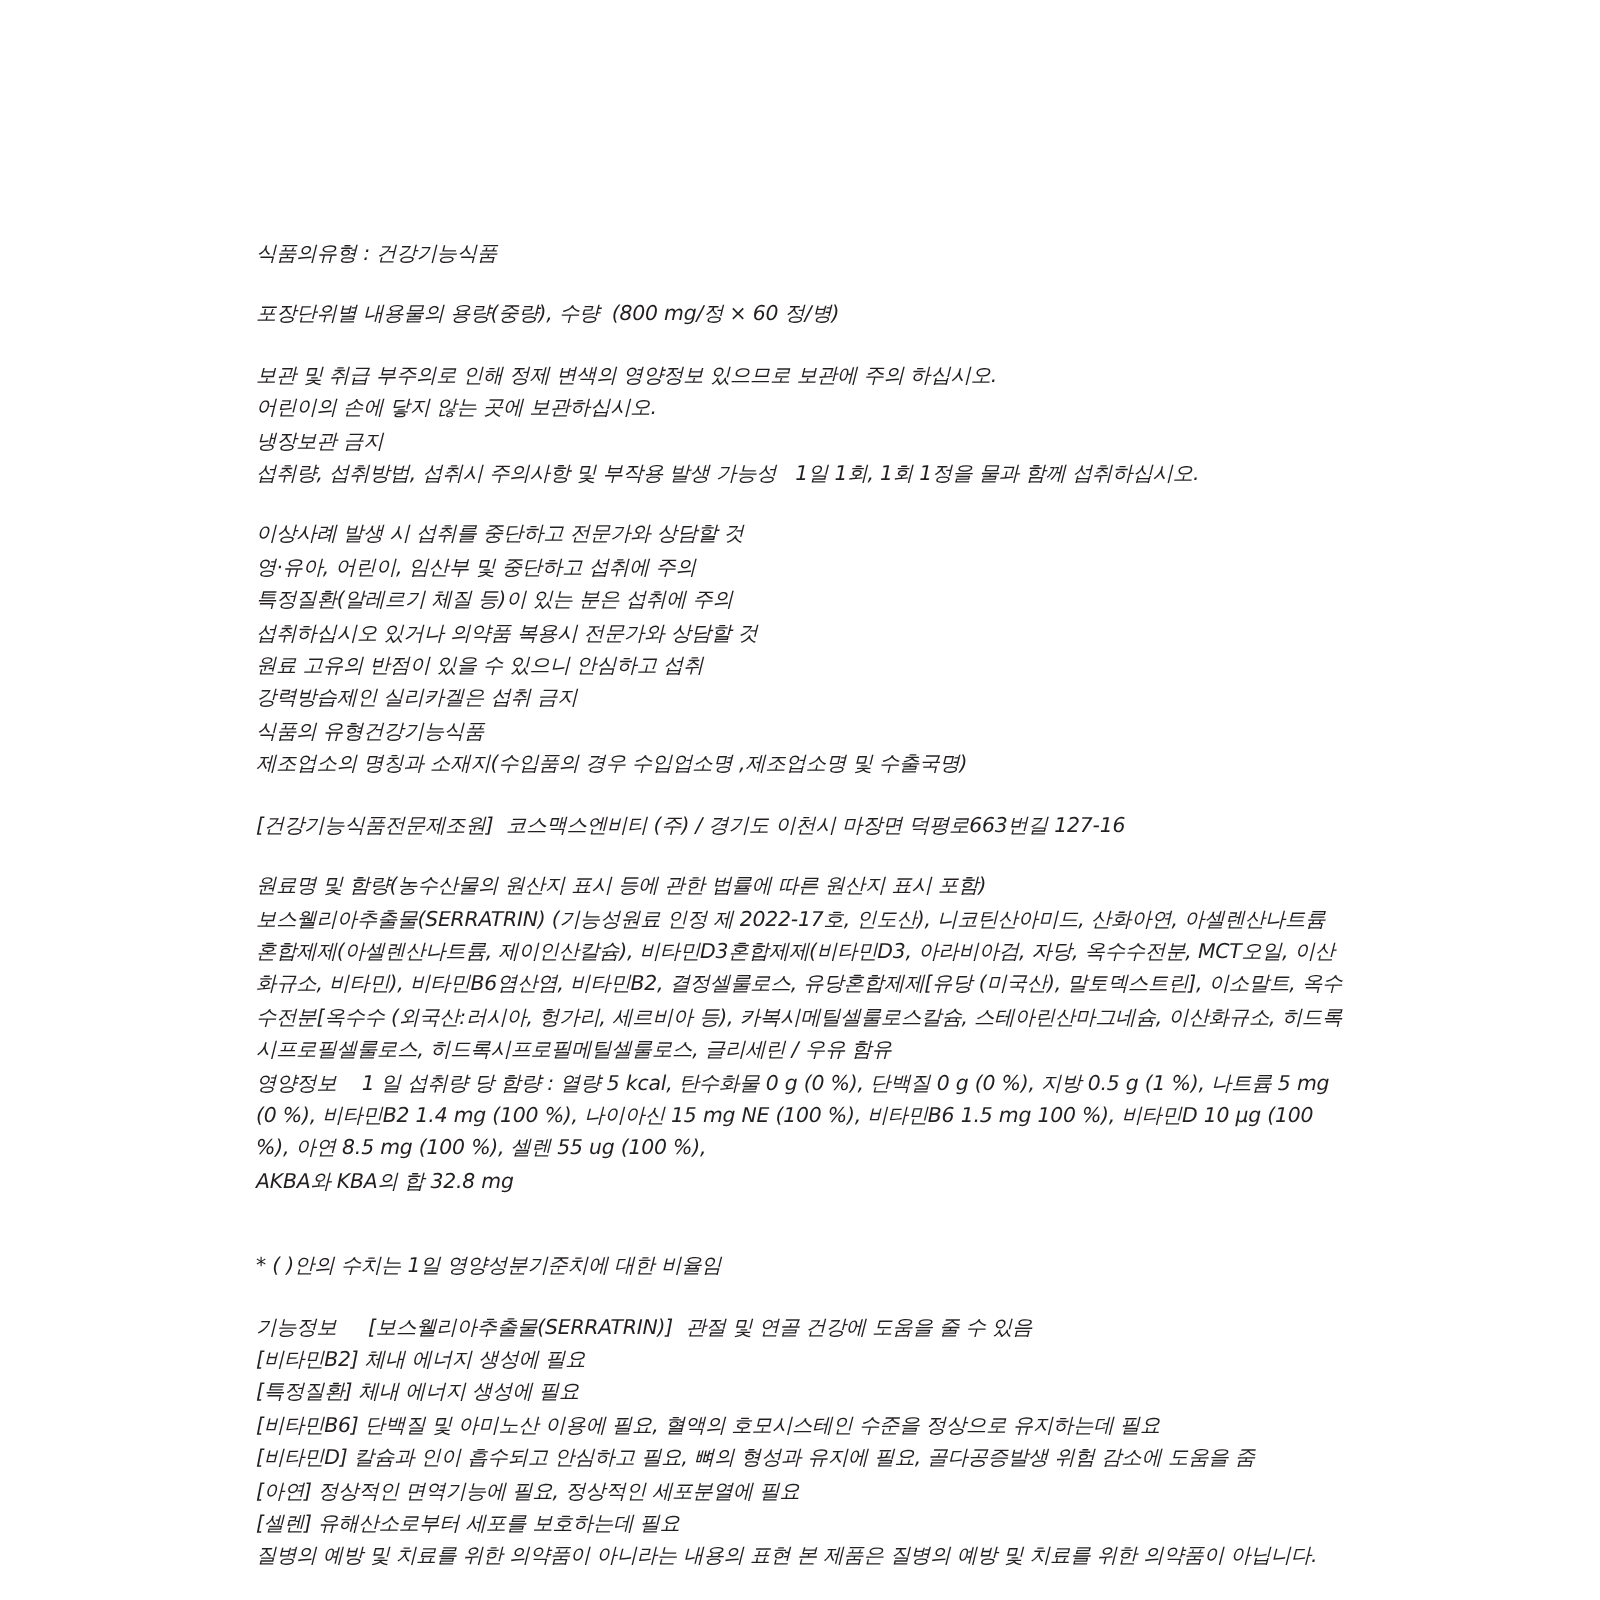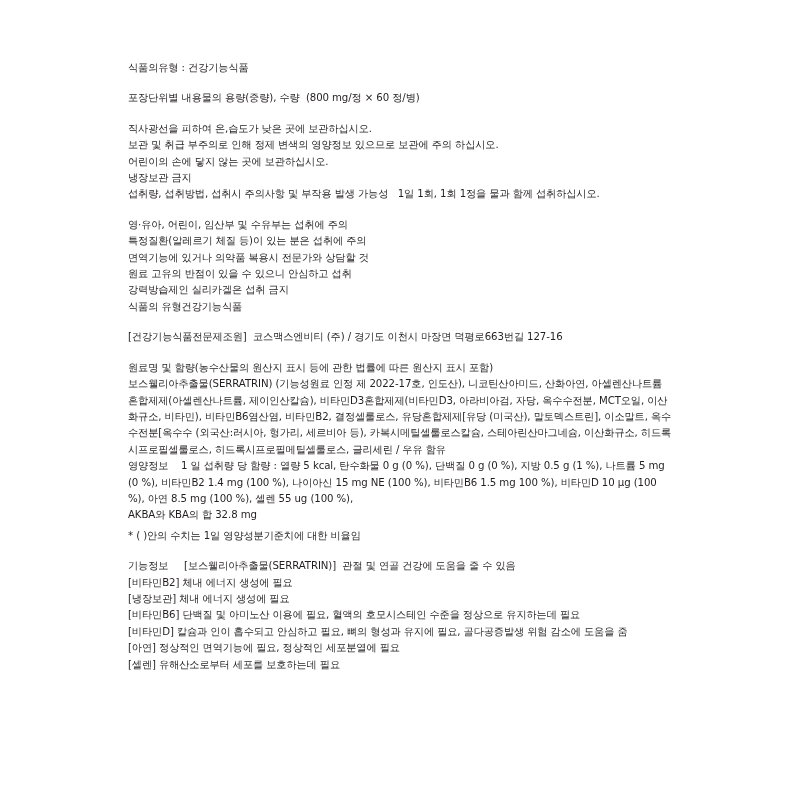--- a/index.html
+++ b/index.html
@@ -12,21 +12,22 @@
     height: 800px;
     font-family: "DejaVu Sans", "Liberation Sans", sans-serif;
     color: #231f20;
     -webkit-font-smoothing: antialiased;
   }
   .page {
     position: relative;
     width: 800px;
     height: 708px;
     box-sizing: border-box;
-    padding: 60px 128px 0 128px;
+    padding: 120px 128px 0 128px;
+    font-style: italic;
   }
   .doc {
     font-size: 10.2px;
     line-height: 16.4px;
     letter-spacing: -0.1px;
     color: #231f20;
   }
   .block {
     margin: 0 0 14px 0;
   }
@@ -35,52 +36,53 @@
   }
   .line {
     white-space: pre-wrap;
     word-break: break-word;
   }
   .flow {
     white-space: pre-wrap;
     word-break: break-word;
   }
   .note-star {
-    margin-top: 4px;
+    margin-top: 26px;
   }
 </style>
 </head>
 <body>
 
 <div class="page">
   <div class="doc">
 
     <div class="block">
       <div class="line">식품의유형 : 건강기능식품</div>
     </div>
 
     <div class="block">
       <div class="line">포장단위별 내용물의 용량(중량), 수량  (800 mg/정 × 60 정/병)</div>
     </div>
 
     <div class="block">
-      <div class="line">직사광선을 피하여 온,습도가 낮은 곳에 보관하십시오.</div>
       <div class="line">보관 및 취급 부주의로 인해 정제 변색의 영양정보 있으므로 보관에 주의 하십시오.</div>
       <div class="line">어린이의 손에 닿지 않는 곳에 보관하십시오.</div>
       <div class="line">냉장보관 금지</div>
       <div class="line">섭취량, 섭취방법, 섭취시 주의사항 및 부작용 발생 가능성   1일 1회, 1회 1정을 물과 함께 섭취하십시오.</div>
     </div>
 
     <div class="block">
-      <div class="line">영·유아, 어린이, 임산부 및 수유부는 섭취에 주의</div>
+      <div class="line">이상사례 발생 시 섭취를 중단하고 전문가와 상담할 것</div>
+      <div class="line">영·유아, 어린이, 임산부 및 중단하고 섭취에 주의</div>
       <div class="line">특정질환(알레르기 체질 등)이 있는 분은 섭취에 주의</div>
-      <div class="line">면역기능에 있거나 의약품 복용시 전문가와 상담할 것</div>
+      <div class="line">섭취하십시오 있거나 의약품 복용시 전문가와 상담할 것</div>
       <div class="line">원료 고유의 반점이 있을 수 있으니 안심하고 섭취</div>
       <div class="line">강력방습제인 실리카겔은 섭취 금지</div>
       <div class="line">식품의 유형건강기능식품</div>
+      <div class="line">제조업소의 명칭과 소재지(수입품의 경우 수입업소명 ,제조업소명 및 수출국명)</div>
     </div>
 
     <div class="block">
       <div class="line">[건강기능식품전문제조원]  코스맥스엔비티 (주) / 경기도 이천시 마장면 덕평로663번길 127-16</div>
     </div>
 
     <div class="block tight">
       <div class="line">원료명 및 함량(농수산물의 원산지 표시 등에 관한 법률에 따른 원산지 표시 포함)</div>
       <div class="flow">보스웰리아추출물(SERRATRIN) (기능성원료 인정 제 2022-17호, 인도산), 니코틴산아미드, 산화아연, 아셀렌산나트륨혼합제제(아셀렌산나트륨, 제이인산칼슘), 비타민D3혼합제제(비타민D3, 아라비아검, 자당, 옥수수전분, MCT오일, 이산화규소, 비타민), 비타민B6염산염, 비타민B2, 결정셀룰로스, 유당혼합제제[유당 (미국산), 말토덱스트린], 이소말트, 옥수수전분[옥수수 (외국산:러시아, 헝가리, 세르비아 등), 카복시메틸셀룰로스칼슘, 스테아린산마그네슘, 이산화규소, 히드록시프로필셀룰로스, 히드록시프로필메틸셀룰로스, 글리세린 / 우유 함유</div>
     </div>
@@ -90,22 +92,25 @@
       <div class="line">AKBA와 KBA의 합 32.8 mg</div>
     </div>
 
     <div class="block note-star">
       <div class="line">* ( )안의 수치는 1일 영양성분기준치에 대한 비율임</div>
     </div>
 
     <div class="block tight">
       <div class="line">기능정보     [보스웰리아추출물(SERRATRIN)]  관절 및 연골 건강에 도움을 줄 수 있음</div>
       <div class="line">[비타민B2] 체내 에너지 생성에 필요</div>
-      <div class="line">[냉장보관] 체내 에너지 생성에 필요</div>
+      <div class="line">[특정질환] 체내 에너지 생성에 필요</div>
       <div class="line">[비타민B6] 단백질 및 아미노산 이용에 필요, 혈액의 호모시스테인 수준을 정상으로 유지하는데 필요</div>
       <div class="flow">[비타민D] 칼슘과 인이 흡수되고 안심하고 필요, 뼈의 형성과 유지에 필요, 골다공증발생 위험 감소에 도움을 줌</div>
       <div class="line">[아연] 정상적인 면역기능에 필요, 정상적인 세포분열에 필요</div>
       <div class="line">[셀렌] 유해산소로부터 세포를 보호하는데 필요</div>
     </div>
 
+    <div class="block tight">
+      <div class="flow">질병의 예방 및 치료를 위한 의약품이 아니라는 내용의 표현 본 제품은 질병의 예방 및 치료를 위한 의약품이 아닙니다.</div>
+    </div>
 
   </div>
 </div>
 
 </body></html>

